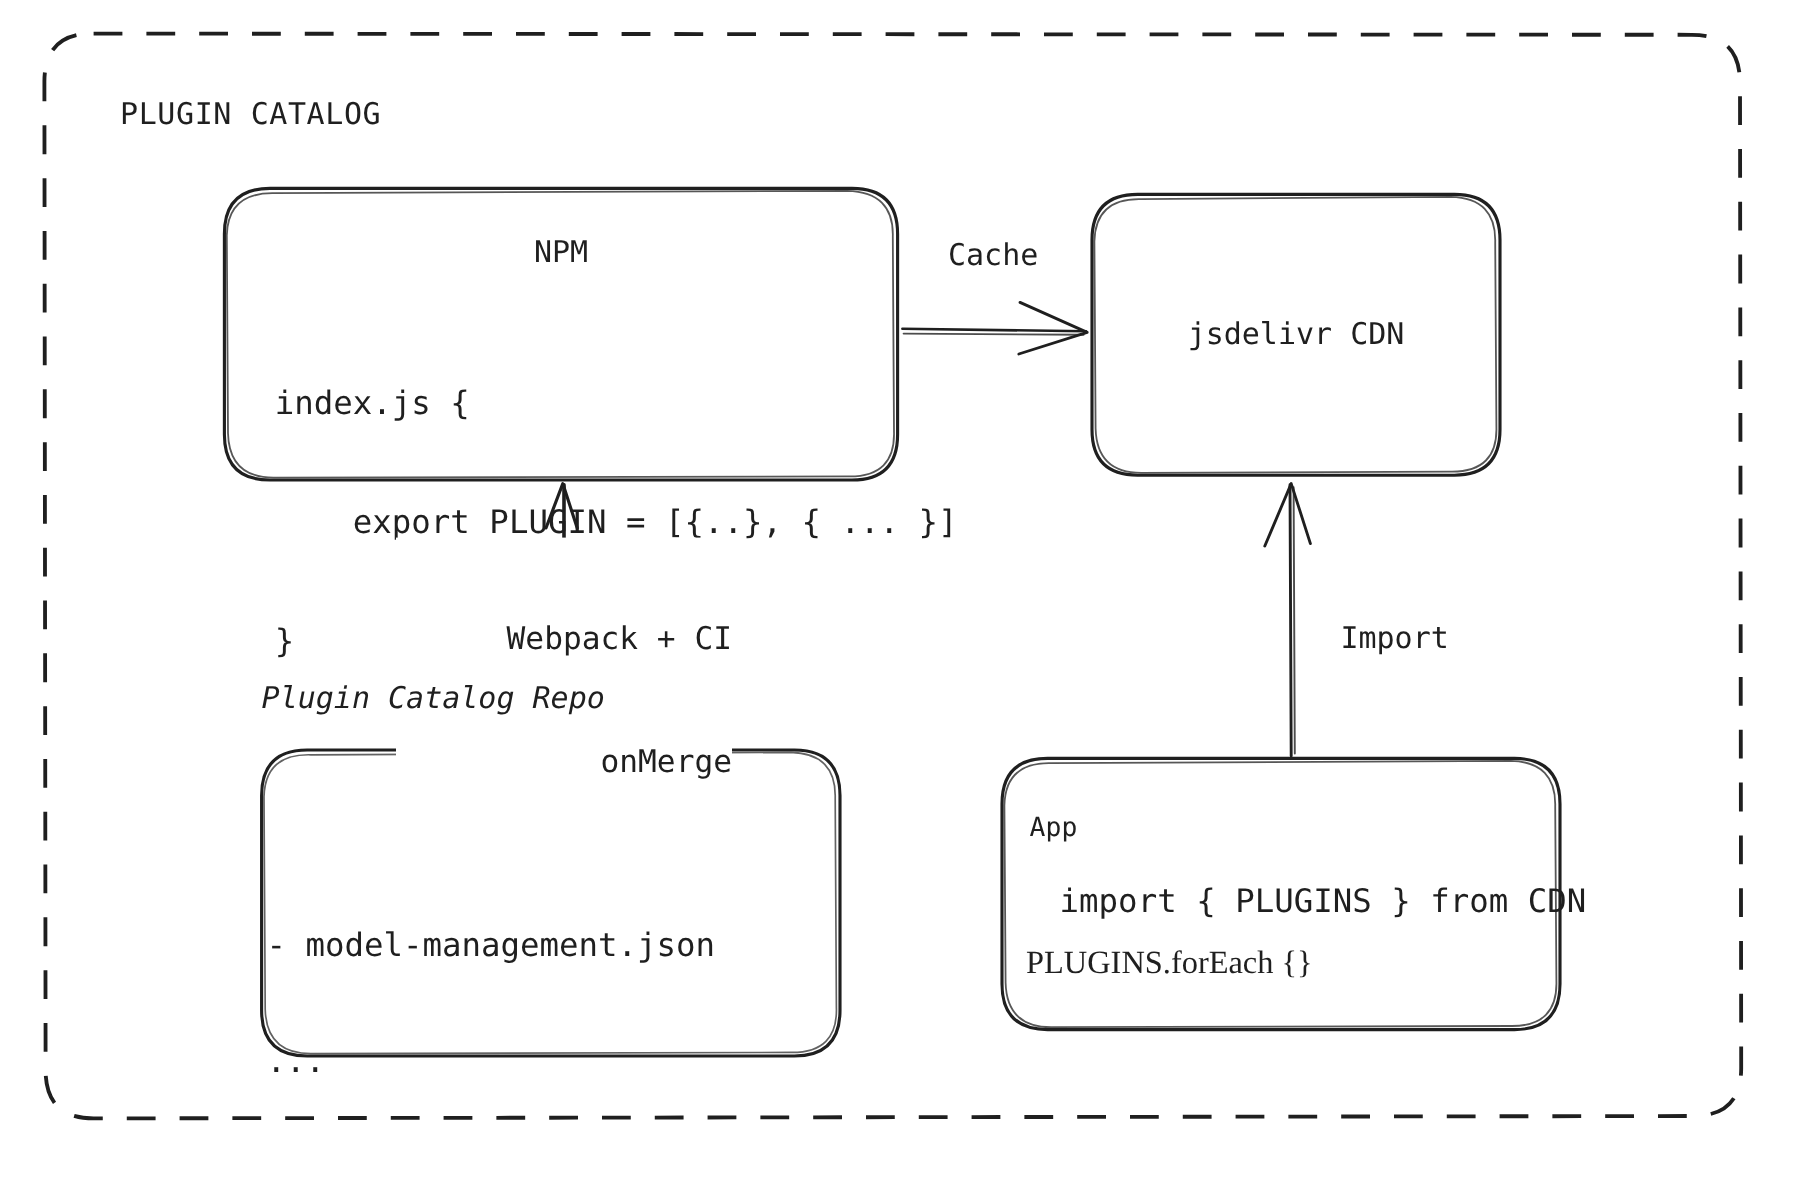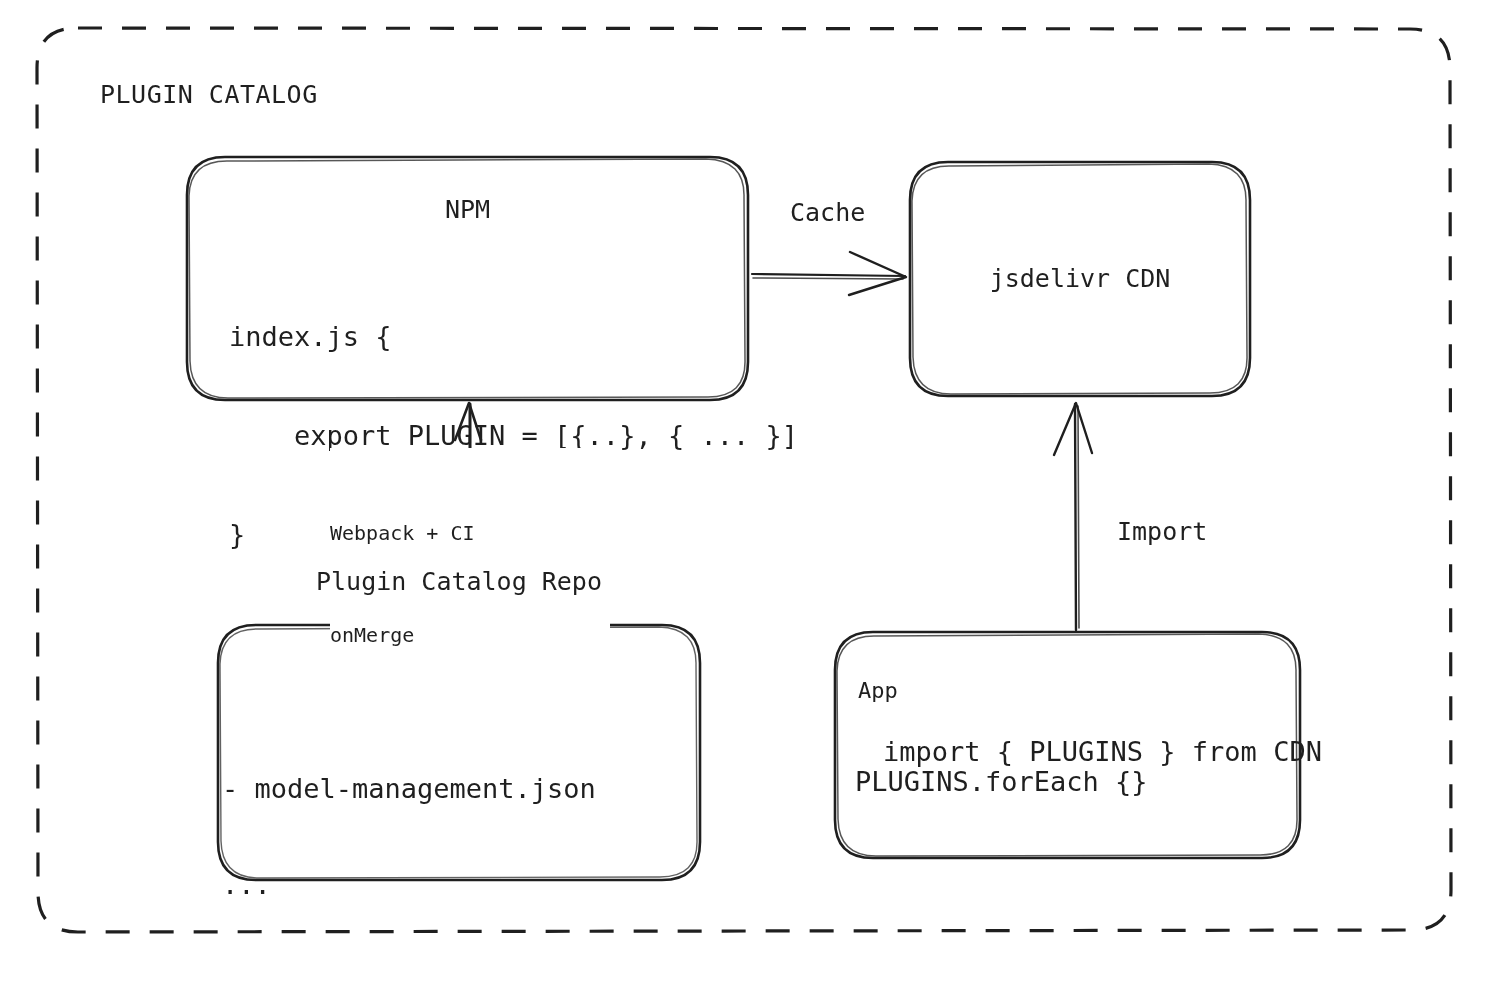--- a/index.html
+++ b/index.html
@@ -58,31 +58,31 @@
   }
   .cache-label {
     left: 790px;
     top: 200px;
     font-size: 25px;
   }
   .webpack-label {
     left: 330px;
     top: 448px;
     width: 280px;
-    text-align: left;
-    font-size: 20px;
+    text-align: right;
+    font-size: 26px;
     line-height: 34px;
     background: #ffffff;
   }
   .repo-label {
     left: 218px;
     top: 569px;
     width: 482px;
-    text-align: center;
     font-size: 25px;
+    font-style: italic;
   }
   .repo-list {
     left: 222px;
     top: 709px;
     font-size: 27px;
     line-height: 32px;
   }
   .import-label {
     left: 1104px;
     top: 519px;
@@ -95,22 +95,23 @@
     font-size: 22px;
   }
   .app-code1 {
     left: 855px;
     top: 738px;
     font-size: 27px;
     margin-left: 28px;
   }
   .app-code2 {
     left: 855px;
-    top: 768px;
+    top: 789px;
     font-size: 27px;
+    font-family: Liberation Serif, serif;
   }
 </style>
 </head>
 <body>
 
 <div id="canvas">
 
   <svg id="diagram-svg" viewBox="0 0 1506 1002">
 
     <g>

